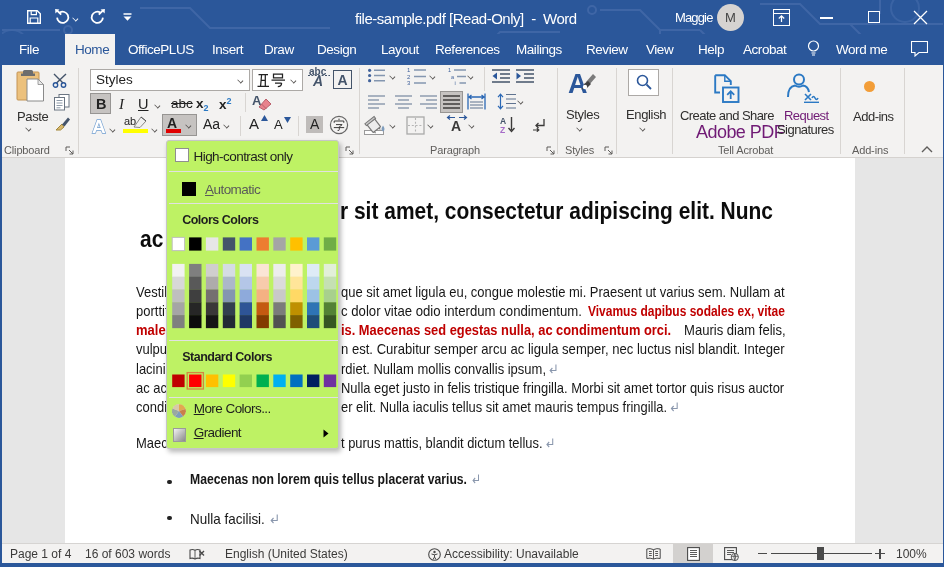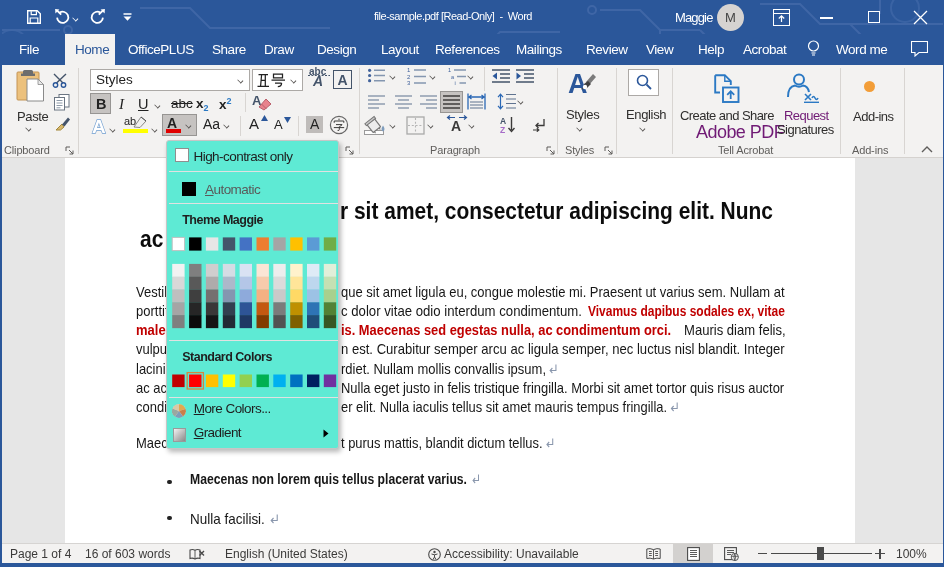--- a/index.html
+++ b/index.html
@@ -31,21 +31,21 @@
 .dl { position:absolute; font-size:14.6px; color:#171717; white-space:nowrap; line-height:19px; }
 .red { color:#c00000; font-weight:bold; }
 .hd { position:absolute; font-size:24.5px; font-weight:bold; color:#0c0c0c; white-space:nowrap; }
 
 
 #status { position:absolute; left:0; top:543px; width:944px; height:20px; background:#f3f2f1; border-top:1px solid #d6d4d2; }
 .stxt { position:absolute; top:3px; font-size:12px; color:#3b3a39; white-space:nowrap; }
 #bluebottom { position:absolute; left:0; top:563px; width:944px; height:4px; background:#2b579a; }
 
 
-#menu { position:absolute; left:165.5px; top:139.5px; width:173.5px; height:309px; background:#5eead4; border:1px solid #c6c6c6; border-radius:3px; box-shadow:2px 3px 5px rgba(0,0,0,0.28); }
+#menu { position:absolute; left:165.5px; top:139.5px; width:173.5px; height:309px; background:#bef264; border:1px solid #c6c6c6; border-radius:3px; box-shadow:2px 3px 5px rgba(0,0,0,0.28); }
 .mtxt { position:absolute; font-size:13.5px; letter-spacing:-0.55px; color:#1f1f1f; white-space:nowrap; }
 .mhdr { position:absolute; font-size:12.5px; letter-spacing:-0.5px; font-weight:bold; color:#1f1f1f; white-space:nowrap; }
 .msep { position:absolute; left:2px; width:169px; height:1px; background:#e1e1e1; }
 </style>
 </head>
 <body>
 <div id="win">
   <div id="titlebar">
     <svg class="abs" style="left:0;top:0" width="944" height="65" viewBox="0 0 944 65">
       <g stroke="#3f66a6" stroke-width="2" fill="none">
@@ -83,21 +83,21 @@
     <svg class="abs" style="left:90px;top:8px" width="17" height="17" viewBox="0 0 17 17">
       <path d="M10.3,4.6 A5.6,5.6 0 1 0 12.9,9.6" fill="none" stroke="#fff" stroke-width="1.8"></path>
       <path d="M8.8,6.6 L12.6,2.8" stroke="#fff" stroke-width="1.8"></path>
       <path d="M10.6,1.4 L14.9,1.1 L14.6,5.4 Z" fill="#fff"></path>
     </svg>
 
     <svg class="abs" style="left:123px;top:13px" width="9" height="9" viewBox="0 0 9 9">
       <path d="M0.5,1 H8.5" stroke="#fff" stroke-width="1.5"></path>
       <path d="M0.5,3.5 H8.5 L4.5,7.8 Z" fill="#fff"></path>
     </svg>
-    <div class="ttxt" style="left:374px;top:10px;font-size:11px;letter-spacing:-0.48px">file-sample.pdf [Read-Only]&nbsp; -&nbsp; Word</div>
+    <div class="ttxt" style="left:355px;top:10px;font-size:15px;letter-spacing:-0.48px">file-sample.pdf [Read-Only]&nbsp; -&nbsp; Word</div>
     <div class="ttxt" style="left:675px;top:10px;font-size:13px;letter-spacing:-0.85px">Maggie</div>
     <div class="abs" style="left:717px;top:4px;width:27px;height:27px;border-radius:50%;background:#d6d3d1"></div>
     <div class="abs" style="left:717px;top:4px;width:27px;height:27px;border-radius:50%;text-align:center;line-height:27px;font-size:13px;color:#444">M</div>
 
     <svg class="abs" style="left:773px;top:9px" width="17" height="17" viewBox="0 0 17 17">
       <rect x="0.5" y="0.5" width="16" height="16" fill="none" stroke="#fff"></rect>
       <path d="M0.5,4.5 H16.5" stroke="#fff"></path>
       <path d="M8.5,13 L8.5,7 M5.8,9.5 L8.5,6.8 L11.2,9.5" fill="none" stroke="#fff" stroke-width="1.2"></path>
     </svg>
 
@@ -108,21 +108,21 @@
     <svg class="abs" style="left:913px;top:10px" width="15" height="15" viewBox="0 0 15 15">
       <path d="M1,1 L14,14 M14,1 L1,14" stroke="#fff" stroke-width="1.3"></path>
     </svg>
   </div>
   <div id="tabsrow">
     <div id="hometab">
         <span>Home</span>
       </div>
     <div class="tabtxt" style="left:19px">File</div>
     <div class="tabtxt" style="left:128px">OfficePLUS</div>
-    <div class="tabtxt" style="left:212px">Share</div>
+    <div class="tabtxt" style="left:212px">Insert</div>
     <div class="tabtxt" style="left:264px">Draw</div>
     <div class="tabtxt" style="left:317px">Design</div>
     <div class="tabtxt" style="left:381px">Layout</div>
     <div class="tabtxt" style="left:435px">References</div>
     <div class="tabtxt" style="left:516px">Mailings</div>
     <div class="tabtxt" style="left:586px">Review</div>
     <div class="tabtxt" style="left:646px">View</div>
     <div class="tabtxt" style="left:698px">Help</div>
     <div class="tabtxt" style="left:743px">Acrobat</div>
 
@@ -481,21 +481,21 @@
           <path d="M8.5,0.5 V6.5 H2.5 M4.5,4 L2,6.5 L4.5,9" stroke="#8a97ad" fill="none" stroke-width="1.2"></path>
         </svg></div>
   </div>
   <div id="menu">
     <div class="abs" style="left:8.5px;top:7.5px;width:13.5px;height:13.5px;border:1px solid #8f8f8f;background:#fff"></div>
     <div class="mtxt" style="left:27px;top:8.5px">High-contrast only</div>
     <div class="msep" style="top:30.9px"></div>
     <div class="abs" style="left:15.7px;top:41.4px;width:14.3px;height:14.3px;background:#000"></div>
     <div class="mtxt" style="left:38.5px;top:41px;color:#5a5a5a"><span style="text-decoration:underline">A</span>utomatic</div>
     <div class="msep" style="top:62.4px"></div>
-    <div class="mhdr" style="left:15.7px;top:72.5px">Theme Maggie</div>
+    <div class="mhdr" style="left:15.7px;top:72.5px">Colors Colors</div>
     <svg class="abs" style="left:0;top:0" width="173" height="260" viewBox="0 0 173 260">
       <rect x="5.2" y="96.4" width="12.4" height="13.2" fill="#FFFFFF" stroke="#bfbfbf" stroke-width="1"></rect>
       <rect x="22.1" y="96.4" width="12.4" height="13.2" fill="#000000"></rect>
       <rect x="38.9" y="96.4" width="12.4" height="13.2" fill="#E7E6E6"></rect>
       <rect x="55.8" y="96.4" width="12.4" height="13.2" fill="#44546A"></rect>
       <rect x="72.6" y="96.4" width="12.4" height="13.2" fill="#4472C4"></rect>
       <rect x="89.5" y="96.4" width="12.4" height="13.2" fill="#ED7D31"></rect>
       <rect x="106.3" y="96.4" width="12.4" height="13.2" fill="#A5A5A5"></rect>
       <rect x="123.2" y="96.4" width="12.4" height="13.2" fill="#FFC000"></rect>
       <rect x="140.0" y="96.4" width="12.4" height="13.2" fill="#5B9BD5"></rect>

